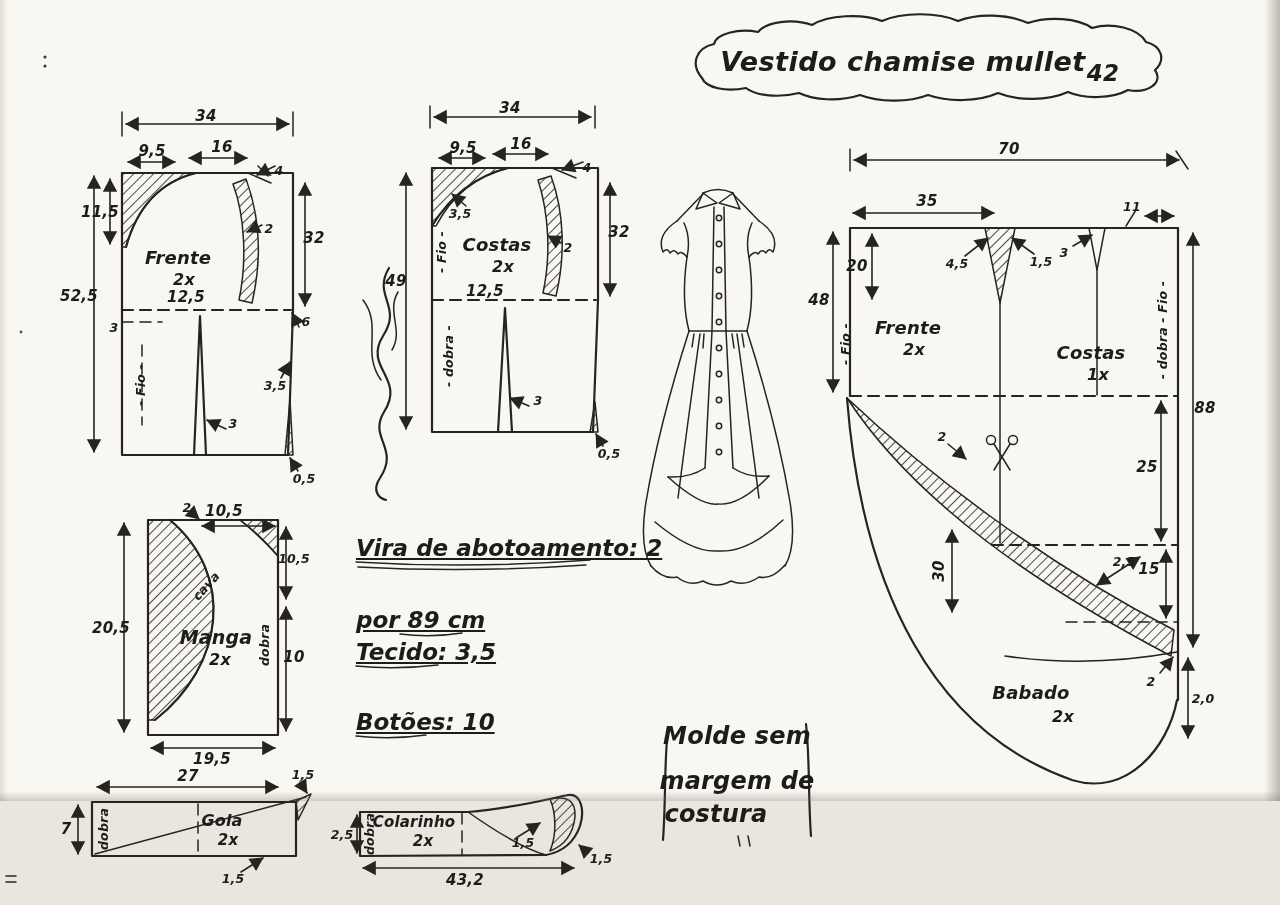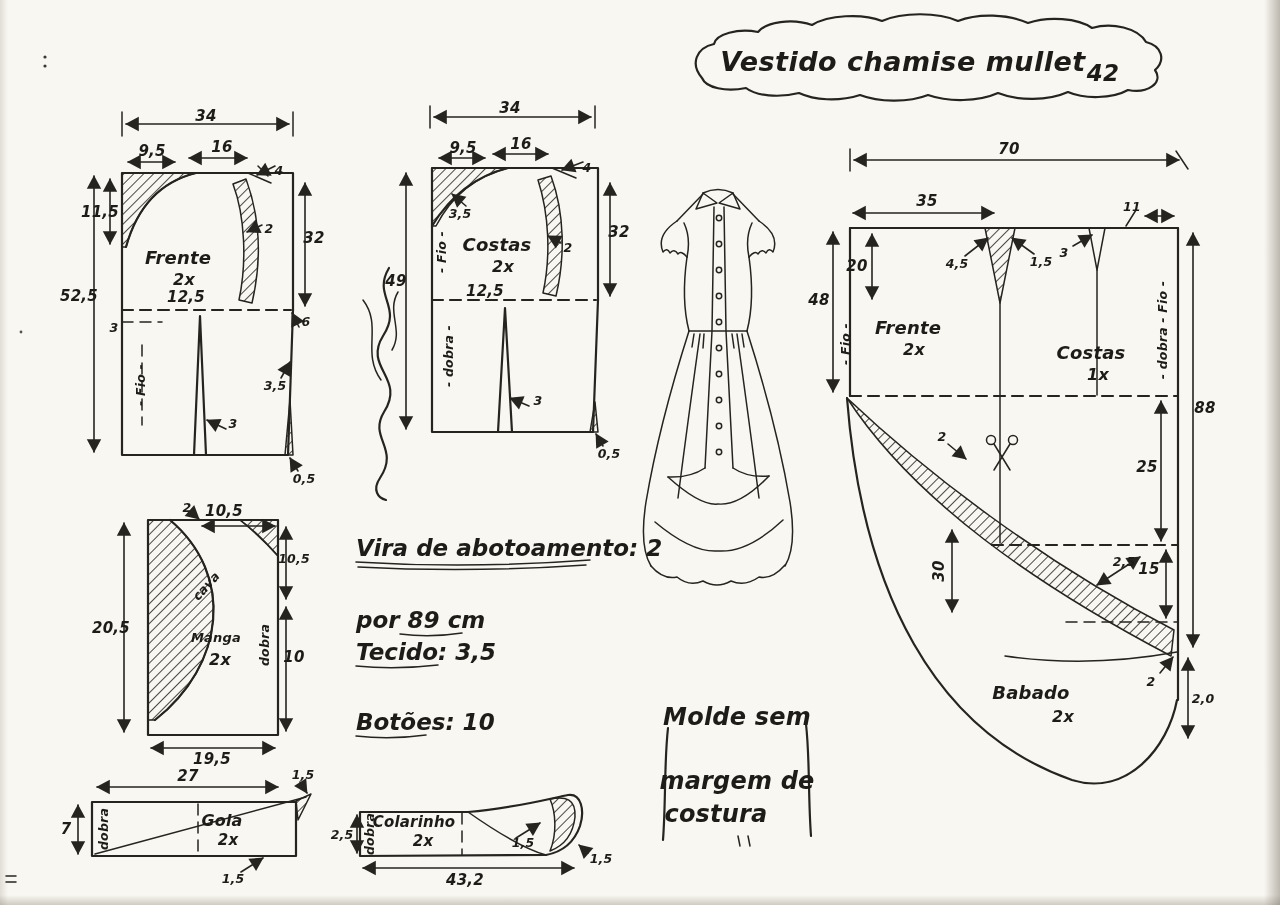--- a/index.html
+++ b/index.html
@@ -1,37 +1,37 @@
 <!DOCTYPE html>
 <html><head>
 <meta charset="utf-8">
 <style>
   * { margin:0; padding:0; box-sizing:border-box; }
   html,body { width:1280px; height:905px; overflow:hidden; background:#e9e6df; }
-  #page { position:relative; width:1280px; height:905px; background:#f9f7f1;
+  #page { position:relative; width:1280px; height:801px; background:#f9f7f1;
           font-family:"DejaVu Sans", sans-serif; color:#26241f; }
   #art { position:absolute; left:0; top:0; }
 
   .ln   { fill:none; stroke:#26241f; stroke-width:2.2; stroke-linecap:round; stroke-linejoin:round; }
   .thin { stroke-width:1.5; }
   .dash { stroke-dasharray:11 7; }
   .dim  { fill:none; stroke:#26241f; stroke-width:1.6; stroke-linecap:round; }
   .hatched { fill:url(#hatch); stroke:#26241f; stroke-width:1.5; stroke-linejoin:round; }
 
   .lbl { position:absolute; font-style:italic; font-weight:bold; font-size:15px;
          white-space:nowrap; transform:translate(-50%,-50%); color:#1d1c18; letter-spacing:.2px; }
   .small { font-size:12.5px; }
   .piece { font-size:18px; }
-  .p17 { font-size:13px; } .p16 { font-size:16px; } .p15 { font-size:15px; }
+  .p17 { font-size:19px; } .p16 { font-size:16px; } .p15 { font-size:15px; }
   .v    { transform:translate(-50%,-50%) rotate(-90deg); }
   .cava { transform:translate(-50%,-50%) rotate(-48deg); }
   .title { font-size:27px; letter-spacing:.5px; }
   .t23 { font-size:23px; }
   .note { position:absolute; transform:translateY(-50%); font-style:italic; font-weight:bold;
-          font-size:23px; white-space:nowrap; color:#1d1c18; }
+          font-size:23px; white-space:nowrap; color:#1d1c18;text-decoration:underline; }
   .mold { font-size:24px; }
   .watermark { position:absolute; left:727px; top:646px; transform:translate(-50%,-50%);
          font-weight:bold; font-size:41px; white-space:nowrap; color:#ffffff;
          -webkit-text-stroke:2.4px #0d0d0d;
          text-shadow:0 2px 5px rgba(0,0,0,.45); letter-spacing:0; }
   .edge-r { position:absolute; top:0; right:0; width:16px; height:100%;
             background:linear-gradient(to right, rgba(110,102,90,0), rgba(105,98,86,.42)); }
   .edge-b { position:absolute; left:0; bottom:0; width:100%; height:10px;
             background:linear-gradient(to bottom, rgba(110,102,90,0), rgba(110,102,90,.30)); }
   .edge-l { position:absolute; top:0; left:0; width:8px; height:100%;
@@ -348,21 +348,21 @@
 <span class="lbl small" style="left:601px;top:858px">1,5</span>
 <span class="lbl p15" style="left:414px;top:822px">Colarinho</span>
 <span class="lbl p15" style="left:423px;top:841px">2x</span>
 <span class="lbl v small" style="left:369px;top:834px">dobra</span>
 
 <span class="note" style="left:356px;top:548px">Vira de abotoamento: 2</span>
 <span class="note" style="left:356px;top:620px">por 89 cm</span>
 <span class="note" style="left:356px;top:652px">Tecido: 3,5</span>
 <span class="note" style="left:356px;top:722px">Botões: 10</span>
 
-<span class="lbl mold" style="left:737px;top:717px">Molde sem</span>
+<span class="lbl mold" style="left:737px;top:736px">Molde sem</span>
 <span class="lbl mold" style="left:737px;top:781px">margem de</span>
 <span class="lbl mold" style="left:716px;top:814px">costura</span>
 
 
 <div class="edge-r"></div>
 <div class="edge-b"></div>
 <div class="edge-l"></div>
 
 </div>
 

